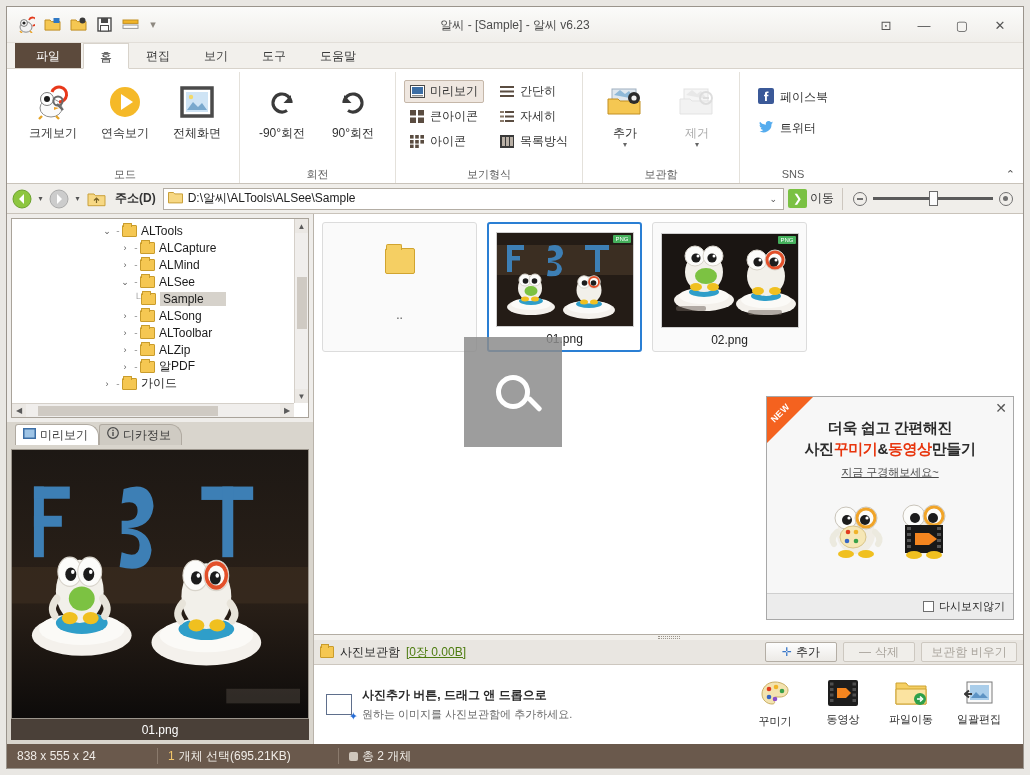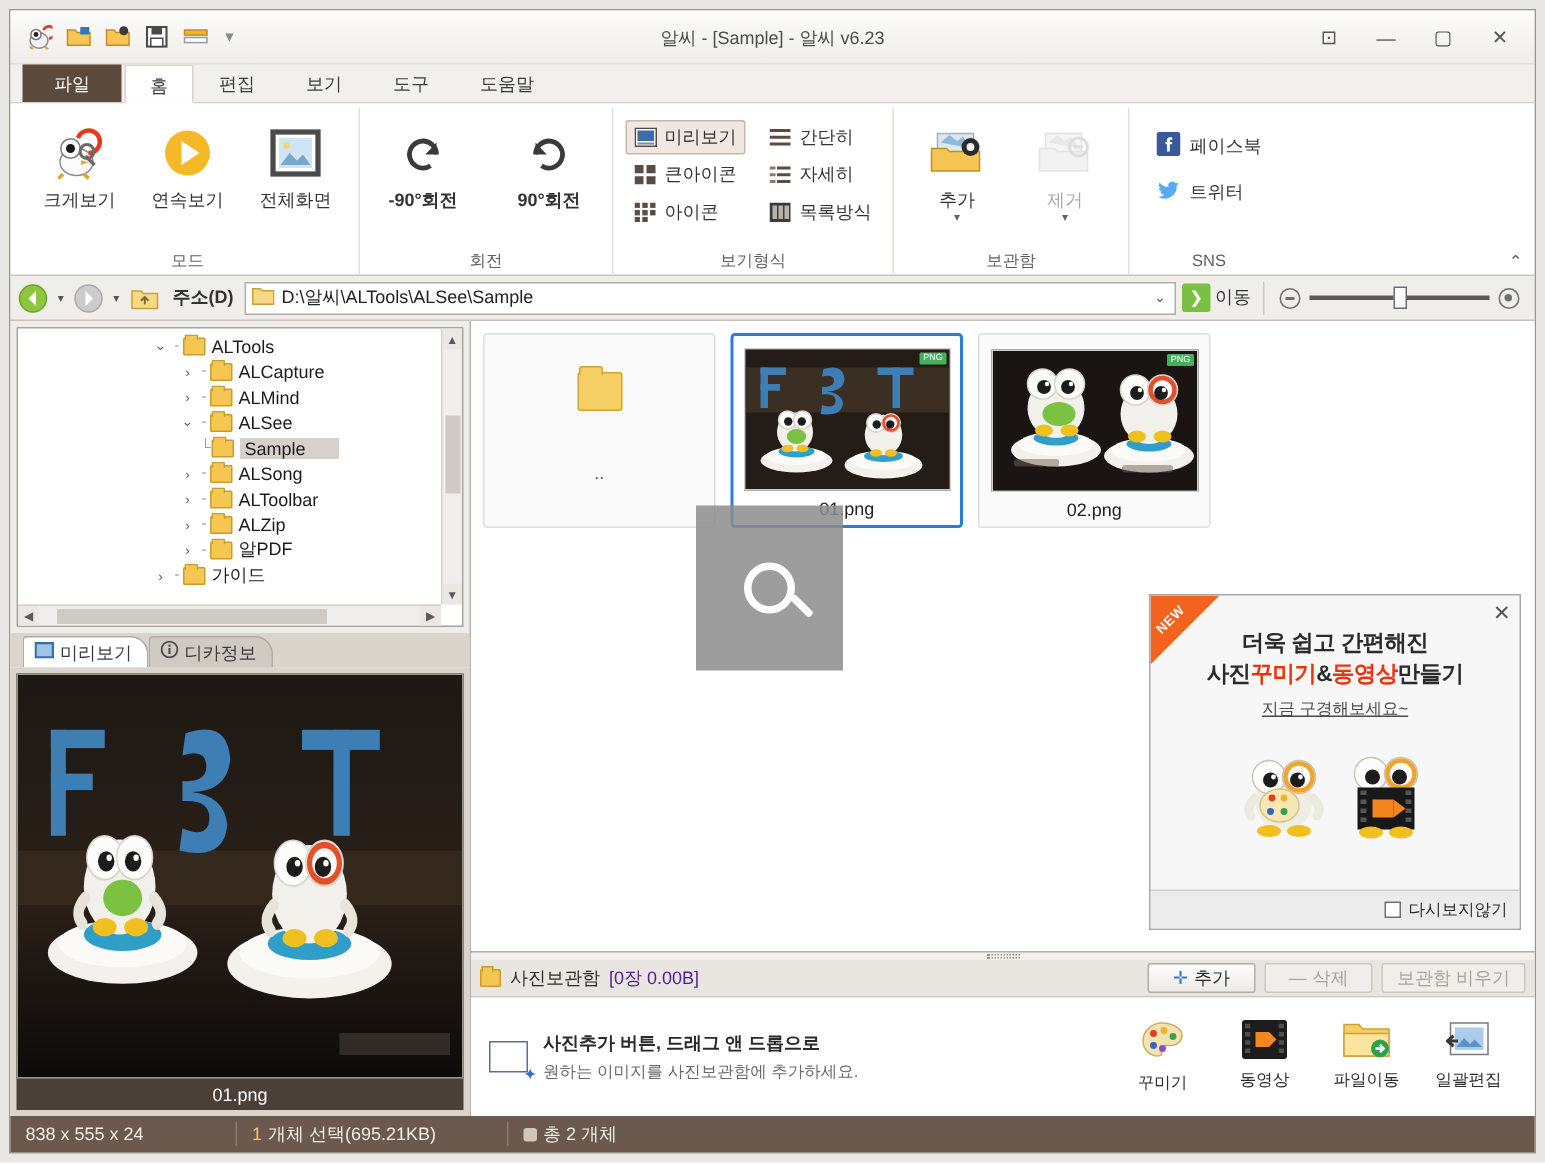--- a/index.html
+++ b/index.html
@@ -410,21 +410,21 @@
   }
   .basket-ico {
     width: 14px; height: 12px; background: #f5c752; border: 1px solid #c99c2c;
     border-radius: 1px; position: relative;
   }
   .basket-ico::before {
     content: ''; position: absolute; left: 0; top: -3px; width: 6px; height: 3px;
     background: #f5c752; border: 1px solid #c99c2c; border-bottom: none;
   }
   .basket-title { font-size: 12px; color: #2a2a2a; }
-  .basket-count { font-size: 12px; color: #4c1d95; }
+  .basket-count { font-size: 12px; color: #4d7c0f; text-decoration: underline; }
   .basket-btns { margin-left: auto; display: flex; gap: 6px; }
   .bbtn {
     height: 20px; min-width: 72px; padding: 0 9px;
     background: linear-gradient(#fdfdfd,#eceae6);
     border: 1px solid #b4aea5; border-radius: 2px;
     font-size: 12px; color: #2b2b2b;
     display: flex; align-items: center; justify-content: center; gap: 4px;
   }
   .bbtn.disabled { color: #a9a49c; background: #f0eeea; border-color: #cdc8c0; }
   .bbtn .plus { color: #3a78c9; font-weight: bold; }
@@ -553,21 +553,21 @@
                 <circle cx="11" cy="11" r="2.2" fill="#f3d96a"></circle>
               </svg>
             </div>
             <div class="cap">전체화면</div>
           </div>
         </div>
         <div class="rgroup-label">모드</div>
       </div>
 
       <div class="rgroup">
-        <div class="rgroup-items" style="gap:16px;font-weight:bold;">
+        <div class="rgroup-items" style="gap:3px;">
           <div class="bigbtn">
             <div class="ico">
               <svg width="34" height="32" viewBox="0 0 34 32">
                 <path d="M26 17 a9 9 0 1 0 -4 7.5" fill="none" stroke="#3a3a3a" stroke-width="3.2"></path>
                 <path d="M26 9 l0 8 l-7.5 0z" fill="#3a3a3a"></path>
               </svg>
             </div>
             <div class="cap">-90°회전</div>
           </div>
           <div class="bigbtn">

